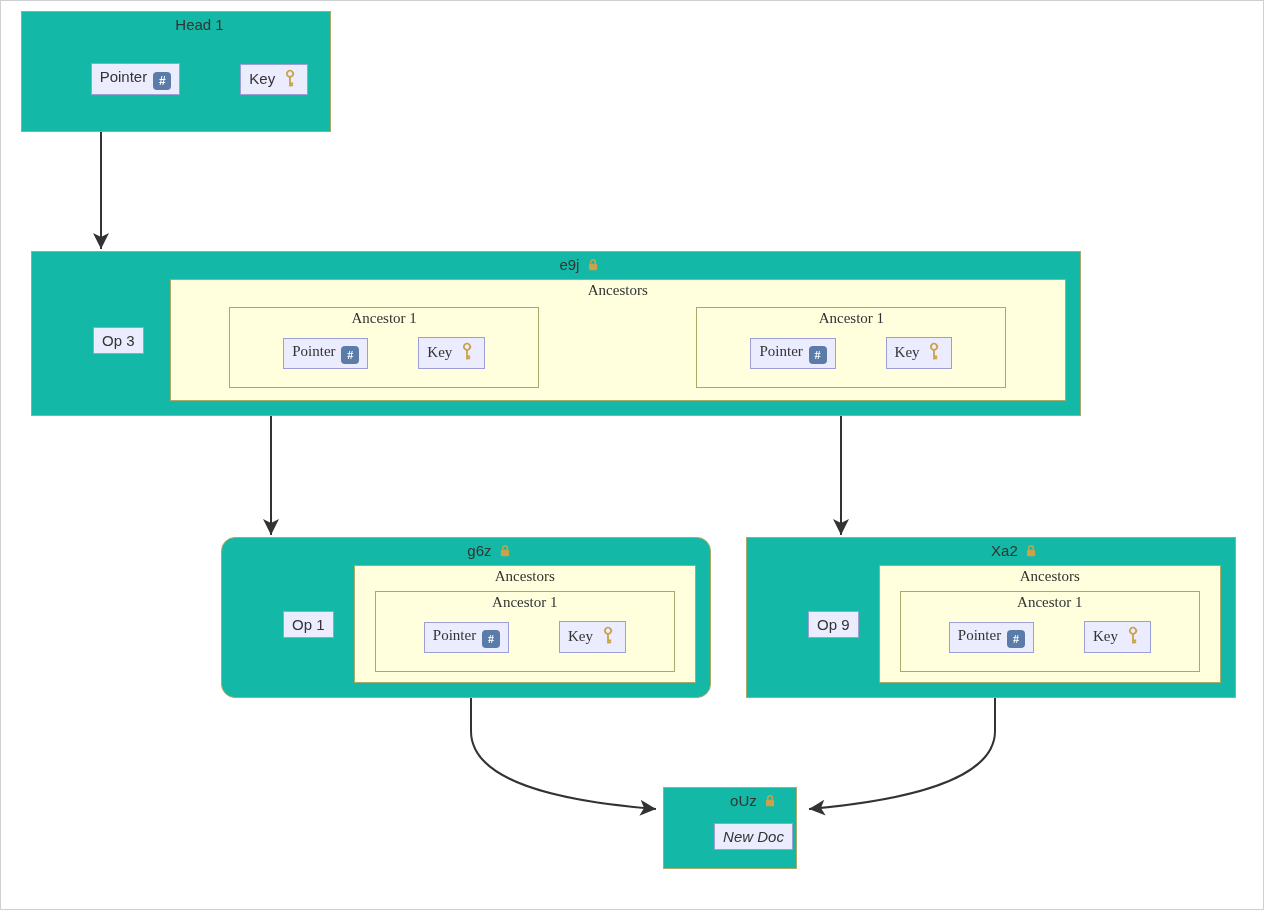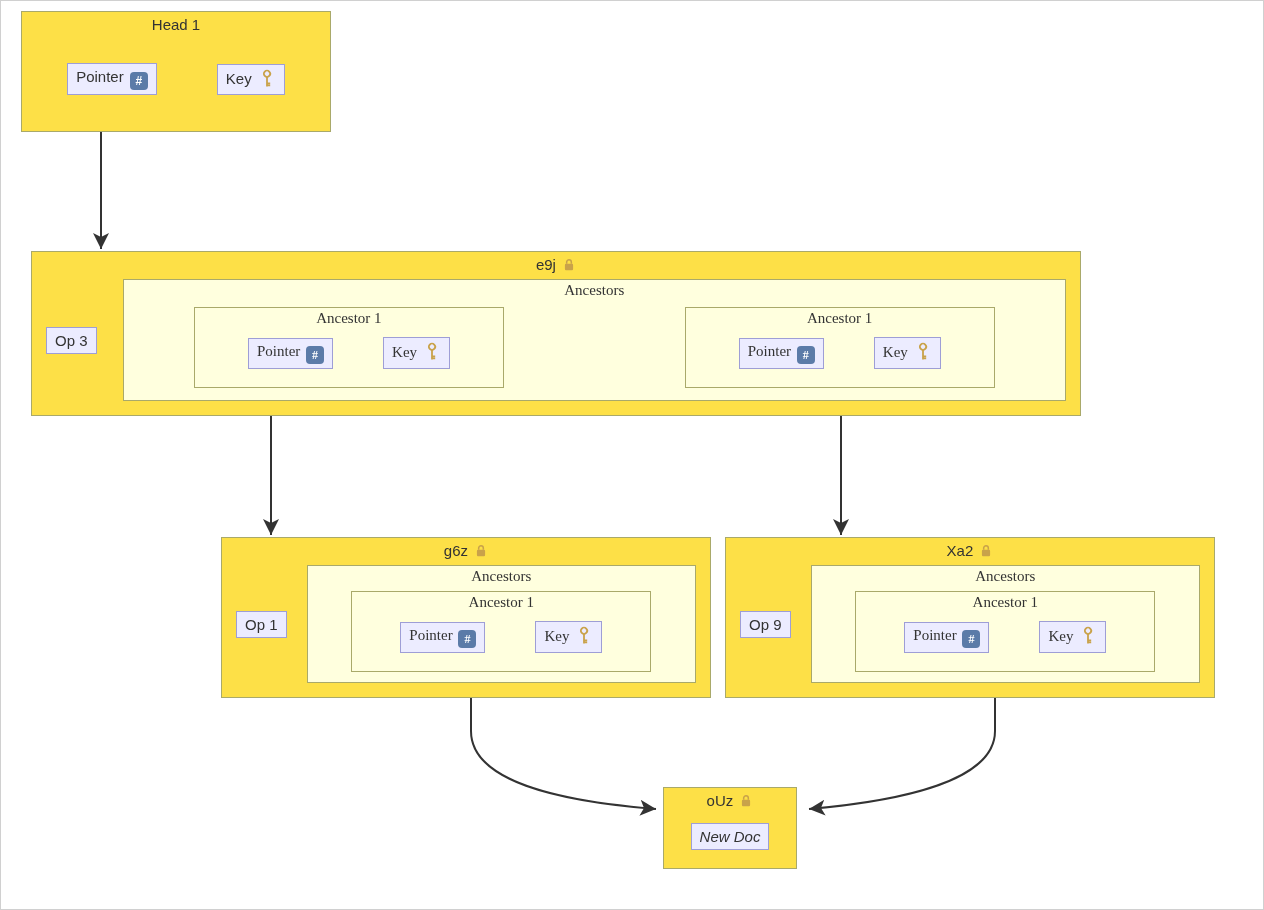--- a/index.html
+++ b/index.html
@@ -21,23 +21,24 @@
   }
   svg.edges {
     position: absolute;
     left: 0; top: 0;
     width: 1264px;
     height: 910px;
     pointer-events: none;
   }
   .node {
     position: absolute;
-    background: #fde047;
+    background: #14b8a6;
     border: 1px solid #a9a96a;
     box-sizing: border-box;
+    padding-left: 47px;
   }
   .node-title {
     text-align: center;
     padding: 4px 0 2px 0;
     white-space: nowrap;
   }
   .node-body {
     display: flex;
     align-items: center;
     justify-content: center;
@@ -205,21 +206,21 @@
                     </svg>
                 </span>
               </span>
             </div>
           </div>
         </div>
       </div>
     </div>
   </div>
 
-  <div class="node" style="left:220px; top:536px; width:490px;">
+  <div class="node" style="left:220px; top:536px; width:490px;border-radius:14px;">
     <div class="node-title">
       <span>g6z</span>
       <span class="lock-icon">
         <svg width="14" height="14" viewBox="0 0 24 24">
             <rect x="5" y="10" width="14" height="11" rx="2" fill="#c9a24a"></rect>
             <path d="M8 10 V7 a4 4 0 0 1 8 0 V10" fill="none" stroke="#c9a24a" stroke-width="2.6"></path>
           </svg>
       </span>
     </div>
     <div class="row" style="padding:2px 14px 14px 14px; gap:20px; align-items:center;">
@@ -245,21 +246,21 @@
                     </svg>
                 </span>
               </span>
             </div>
           </div>
         </div>
       </div>
     </div>
   </div>
 
-  <div class="node" style="left:724px; top:536px; width:490px;">
+  <div class="node" style="left:745px; top:536px; width:490px;">
     <div class="node-title">
       <span>Xa2</span>
       <span class="lock-icon">
         <svg width="14" height="14" viewBox="0 0 24 24">
             <rect x="5" y="10" width="14" height="11" rx="2" fill="#c9a24a"></rect>
             <path d="M8 10 V7 a4 4 0 0 1 8 0 V10" fill="none" stroke="#c9a24a" stroke-width="2.6"></path>
           </svg>
       </span>
     </div>
     <div class="row" style="padding:2px 14px 14px 14px; gap:20px; align-items:center;">

